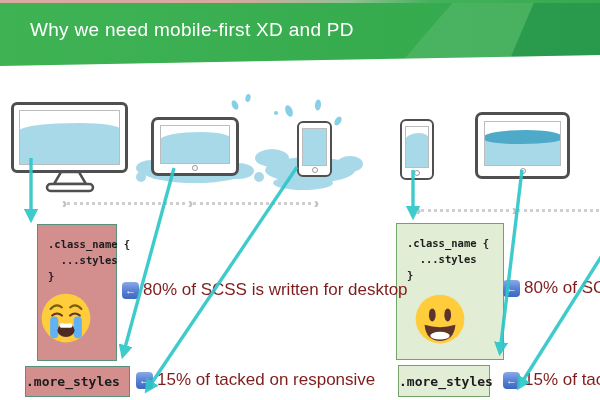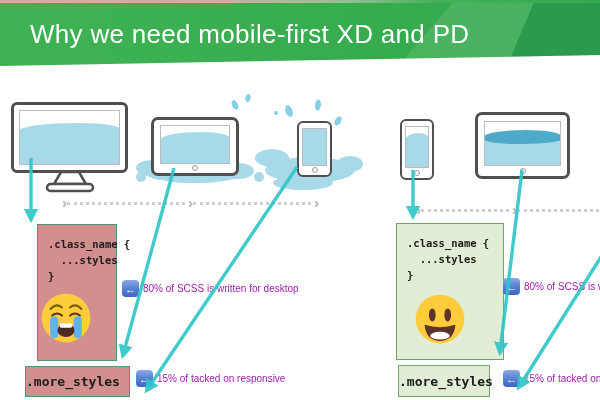--- a/index.html
+++ b/index.html
@@ -6,21 +6,21 @@
   body{font-family:"Liberation Sans",sans-serif;background:#fff;}
   .slide{position:relative;width:600px;height:400px;background:#fff;overflow:hidden;}
 
   
   .hdr{position:absolute;left:0;top:0;width:600px;height:66px;z-index:4;
        background:linear-gradient(90deg,#3fb354 0%,#37ac4f 60%,#32a84d 100%);
        clip-path:polygon(0 0,600px 0,600px 55px,0 66px);}
   .hdr .band{position:absolute;top:0;left:0;width:100%;height:100%;}
   .band-light{background:rgba(255,255,255,.10);clip-path:polygon(455px 0,535px 0,507px 66px,398px 66px);}
   .band-dark{background:rgba(0,80,72,.16);clip-path:polygon(535px 0,640px 0,640px 66px,507px 66px);}
-  .hdr h1{position:absolute;left:30px;top:19px;margin:0;color:#fff;font-size:26px;
+  .hdr h1{position:absolute;left:30px;top:19px;margin:0;color:#fff;font-size:19px;
           font-weight:400;letter-spacing:.3px;}
   .top-strip{position:absolute;left:0;top:0;width:600px;height:2.5px;z-index:5;
        background:linear-gradient(90deg,#dba9a1 0%,#d7a99f 38%,#93c193 58%,#43b15b 72%,#35a950 100%);}
 
   
   svg.decor{position:absolute;left:0;top:0;z-index:1;pointer-events:none;}
   svg.arrows{position:absolute;left:0;top:0;z-index:6;pointer-events:none;}
 
   
   .device{position:absolute;box-sizing:border-box;background:#fff;border:3px solid #4f4f4f;z-index:2;}
@@ -62,21 +62,21 @@
   .box-r-more{left:398px;top:365px;width:92px;height:32px;}
   .morebox{display:flex;align-items:center;}
   .morebox span{font-family:"DejaVu Sans Mono",monospace;font-size:13px;
                 font-weight:700;color:#1c1c1c;}
   .emoji{position:absolute;width:52px;height:52px;}
   .emoji-l{left:2px;top:67px;}
   .emoji-r{left:17px;top:69px;}
 
   
   .stat{position:absolute;display:flex;align-items:center;gap:4px;z-index:3;white-space:nowrap;}
-  .stat .txt{font-size:10px;color:#a21caf;}
+  .stat .txt{font-size:17px;color:#7f1d1d;}
   .stat-l-top{left:122px;top:280px;}
   .stat-l-bot{left:136px;top:370px;}
   .stat-r-top{left:503px;top:278px;}
   .stat-r-bot{left:503px;top:370px;}
   .arrow-emoji{width:17px;height:17px;border-radius:4px;flex:0 0 17px;
       background:linear-gradient(180deg,#8aaae7 0%,#5d85d6 45%,#3c66c0 100%);
       display:flex;align-items:center;justify-content:center;color:#fff;
       font-size:11px;font-weight:700;}
   .arrow-emoji::before{content:"\2190";}
 </style>

